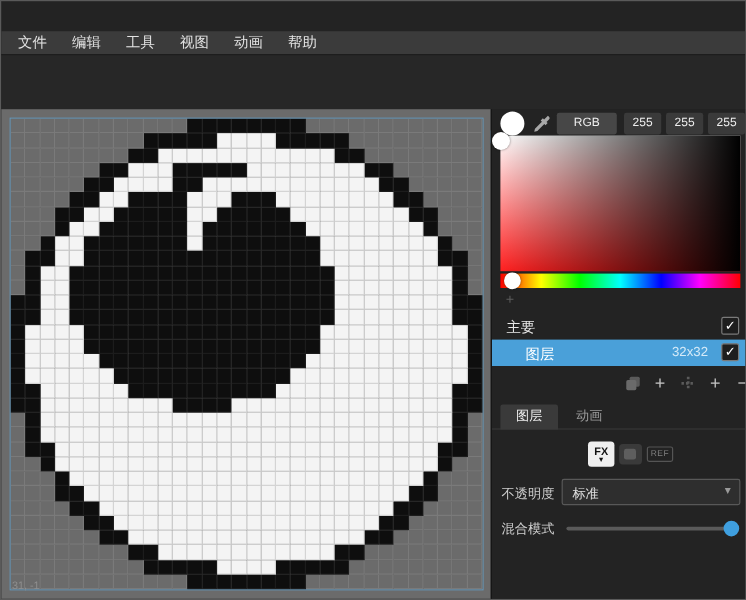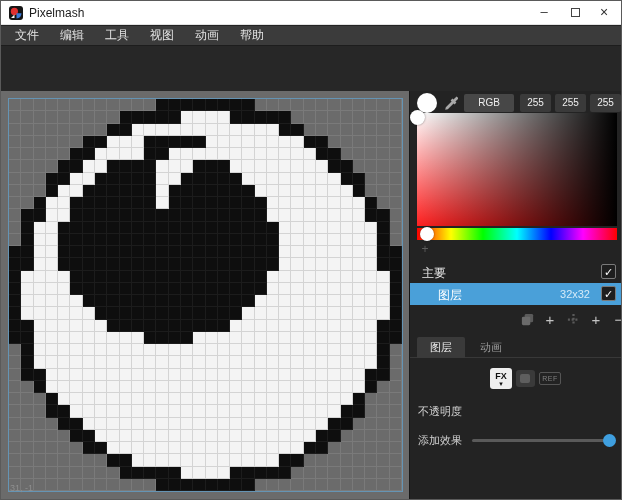--- a/index.html
+++ b/index.html
@@ -100,32 +100,20 @@
   #opacity-slider .track{position:absolute;left:0;top:10px;width:138px;height:3px;background:#5a5a5a;border-radius:2px;}
   #opacity-slider .handle{position:absolute;left:131px;top:5px;width:13px;height:13px;border-radius:50%;background:#3f9fdf;}
 
   #add-effect-btn{position:absolute;left:68px;top:364px;width:84px;height:24px;background:#383838;border:1px solid #585858;border-radius:3px;color:#e8e8e8;font-size:11px;text-align:center;line-height:22px;}
 </style>
 </head>
 <body>
 
 <div id="window">
 
-  <div id="titlebar">
-    <svg id="app-logo" viewBox="0 0 14 14">
-      <rect x="0" y="0" width="14" height="14" rx="3" fill="#141414"></rect>
-      <circle cx="5.4" cy="5.4" r="3.6" fill="#e03030"></circle>
-      <path d="M7.5 12.5 A5.5 5.5 0 0 0 12.5 7.2 L7.5 7.2 Z" fill="#3a7ad8"></path>
-      <path d="M2 12 L5.5 8.5 L5.5 12 Z" fill="#f2f2f2"></path>
-    </svg>
-    <span id="window-title">Pixelmash</span>
-    <span id="btn-min" class="win-ctl">–</span>
-    <span id="btn-max" class="win-ctl"><span class="sq"></span></span>
-    <span id="btn-close" class="win-ctl">×</span>
-  </div>
 
   <div id="menubar">
       <span class="menu-item">文件</span>
       <span class="menu-item">编辑</span>
       <span class="menu-item">工具</span>
       <span class="menu-item">视图</span>
       <span class="menu-item">动画</span>
       <span class="menu-item">帮助</span>
     </div>
 
@@ -1289,24 +1277,28 @@
       </div>
 
     <div id="fx-row">
       <div id="fx-btn"><span>FX</span><span class="caret">▾</span></div>
       <div id="mask-btn"></div>
       <div id="ref-btn">REF</div>
     </div>
 
     <div id="blend-row">
       <span id="blend-label">不透明度</span>
+      <div id="blend-select">
+        <span id="blend-value">标准</span>
+        <span id="blend-caret">▾</span>
+      </div>
     </div>
 
     <div id="opacity-row">
-      <span id="opacity-label">添加效果</span>
+      <span id="opacity-label">混合模式</span>
       <div id="opacity-slider">
         <div class="track"></div>
         <div class="handle"></div>
       </div>
     </div>
 
   </div>
 
 </div>
 

